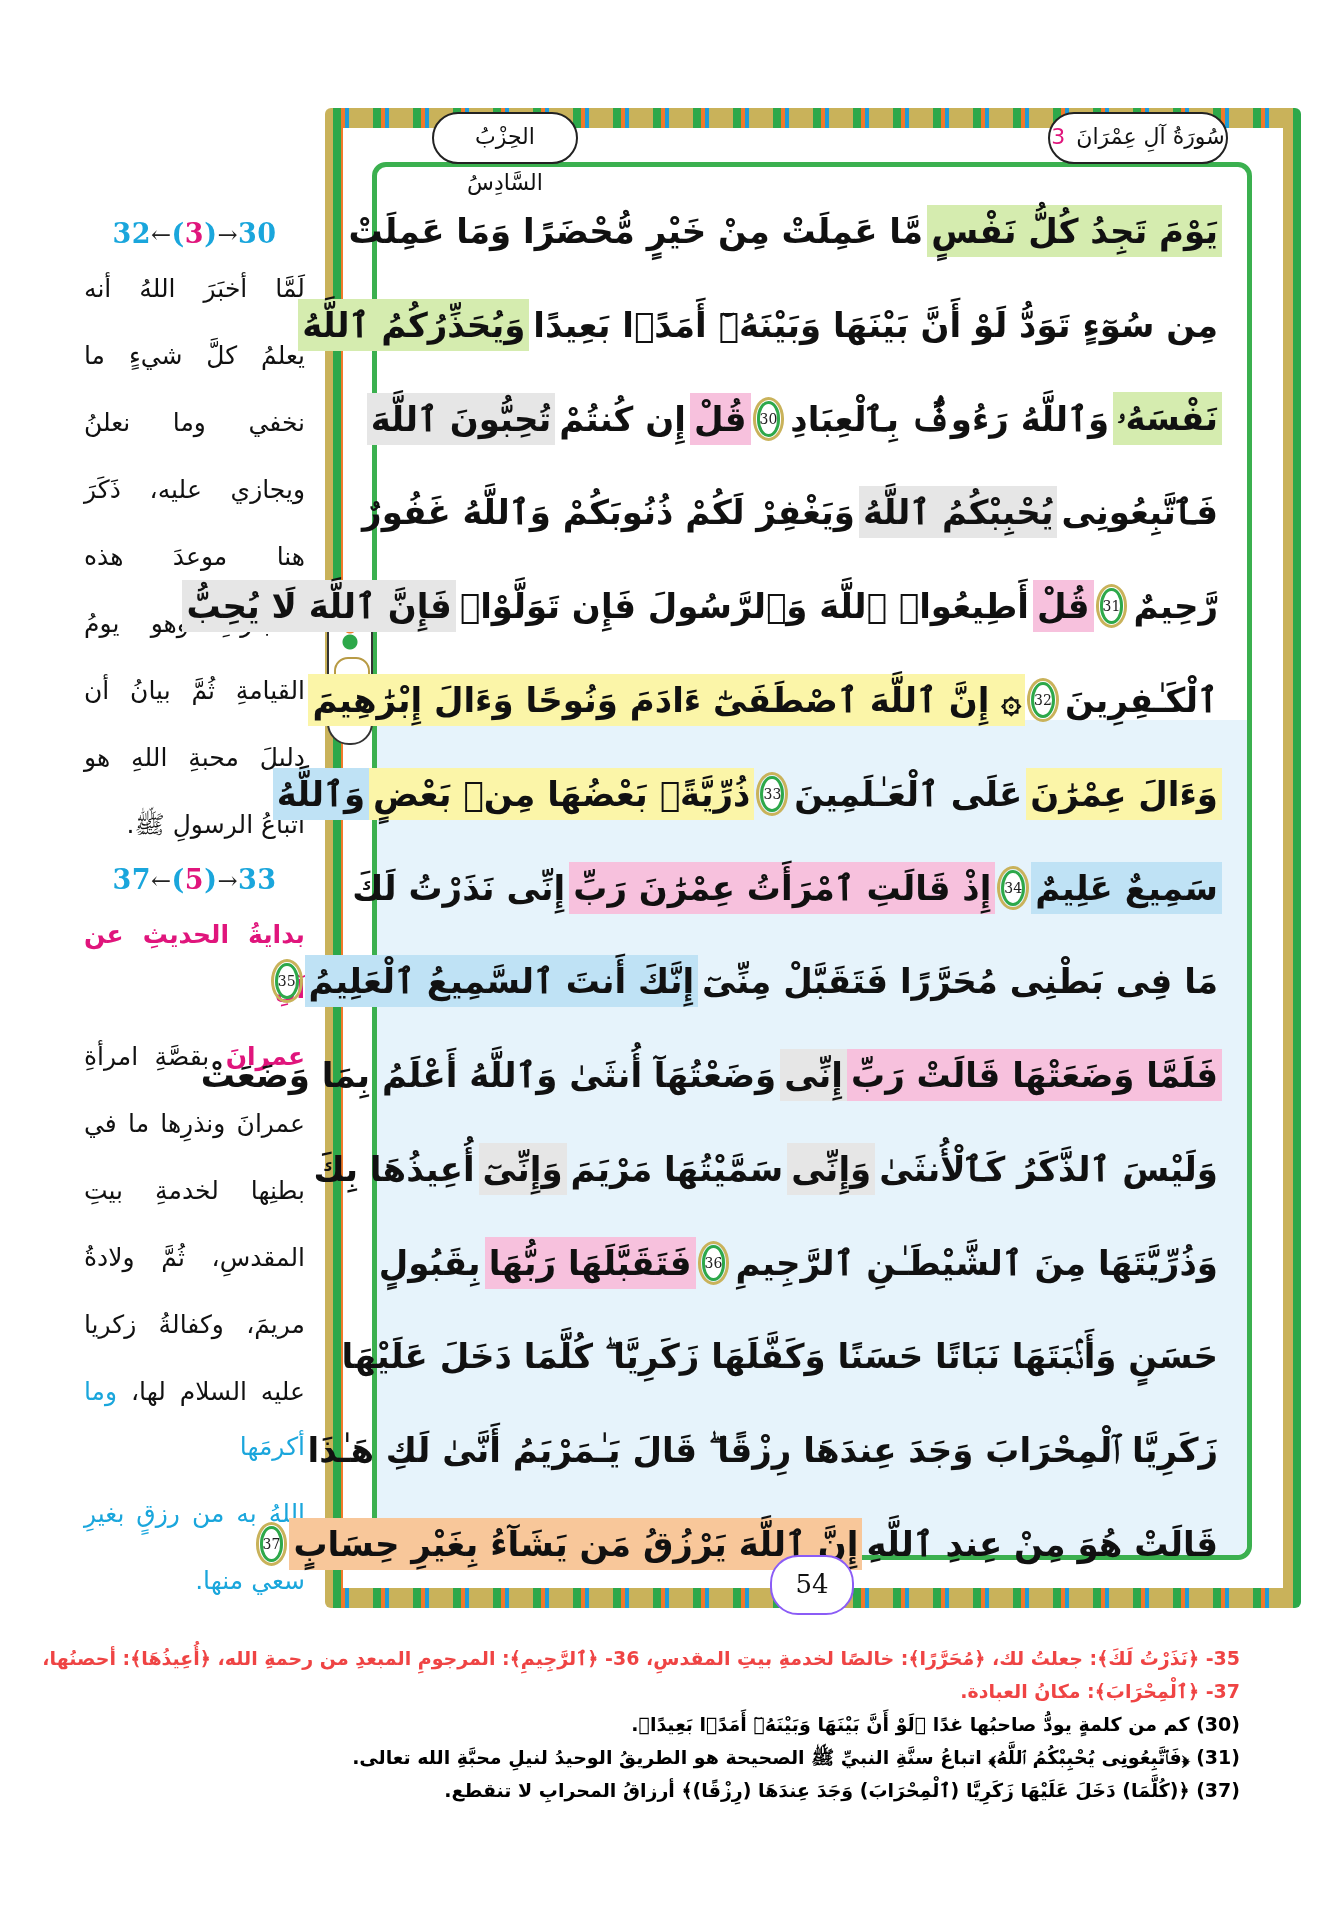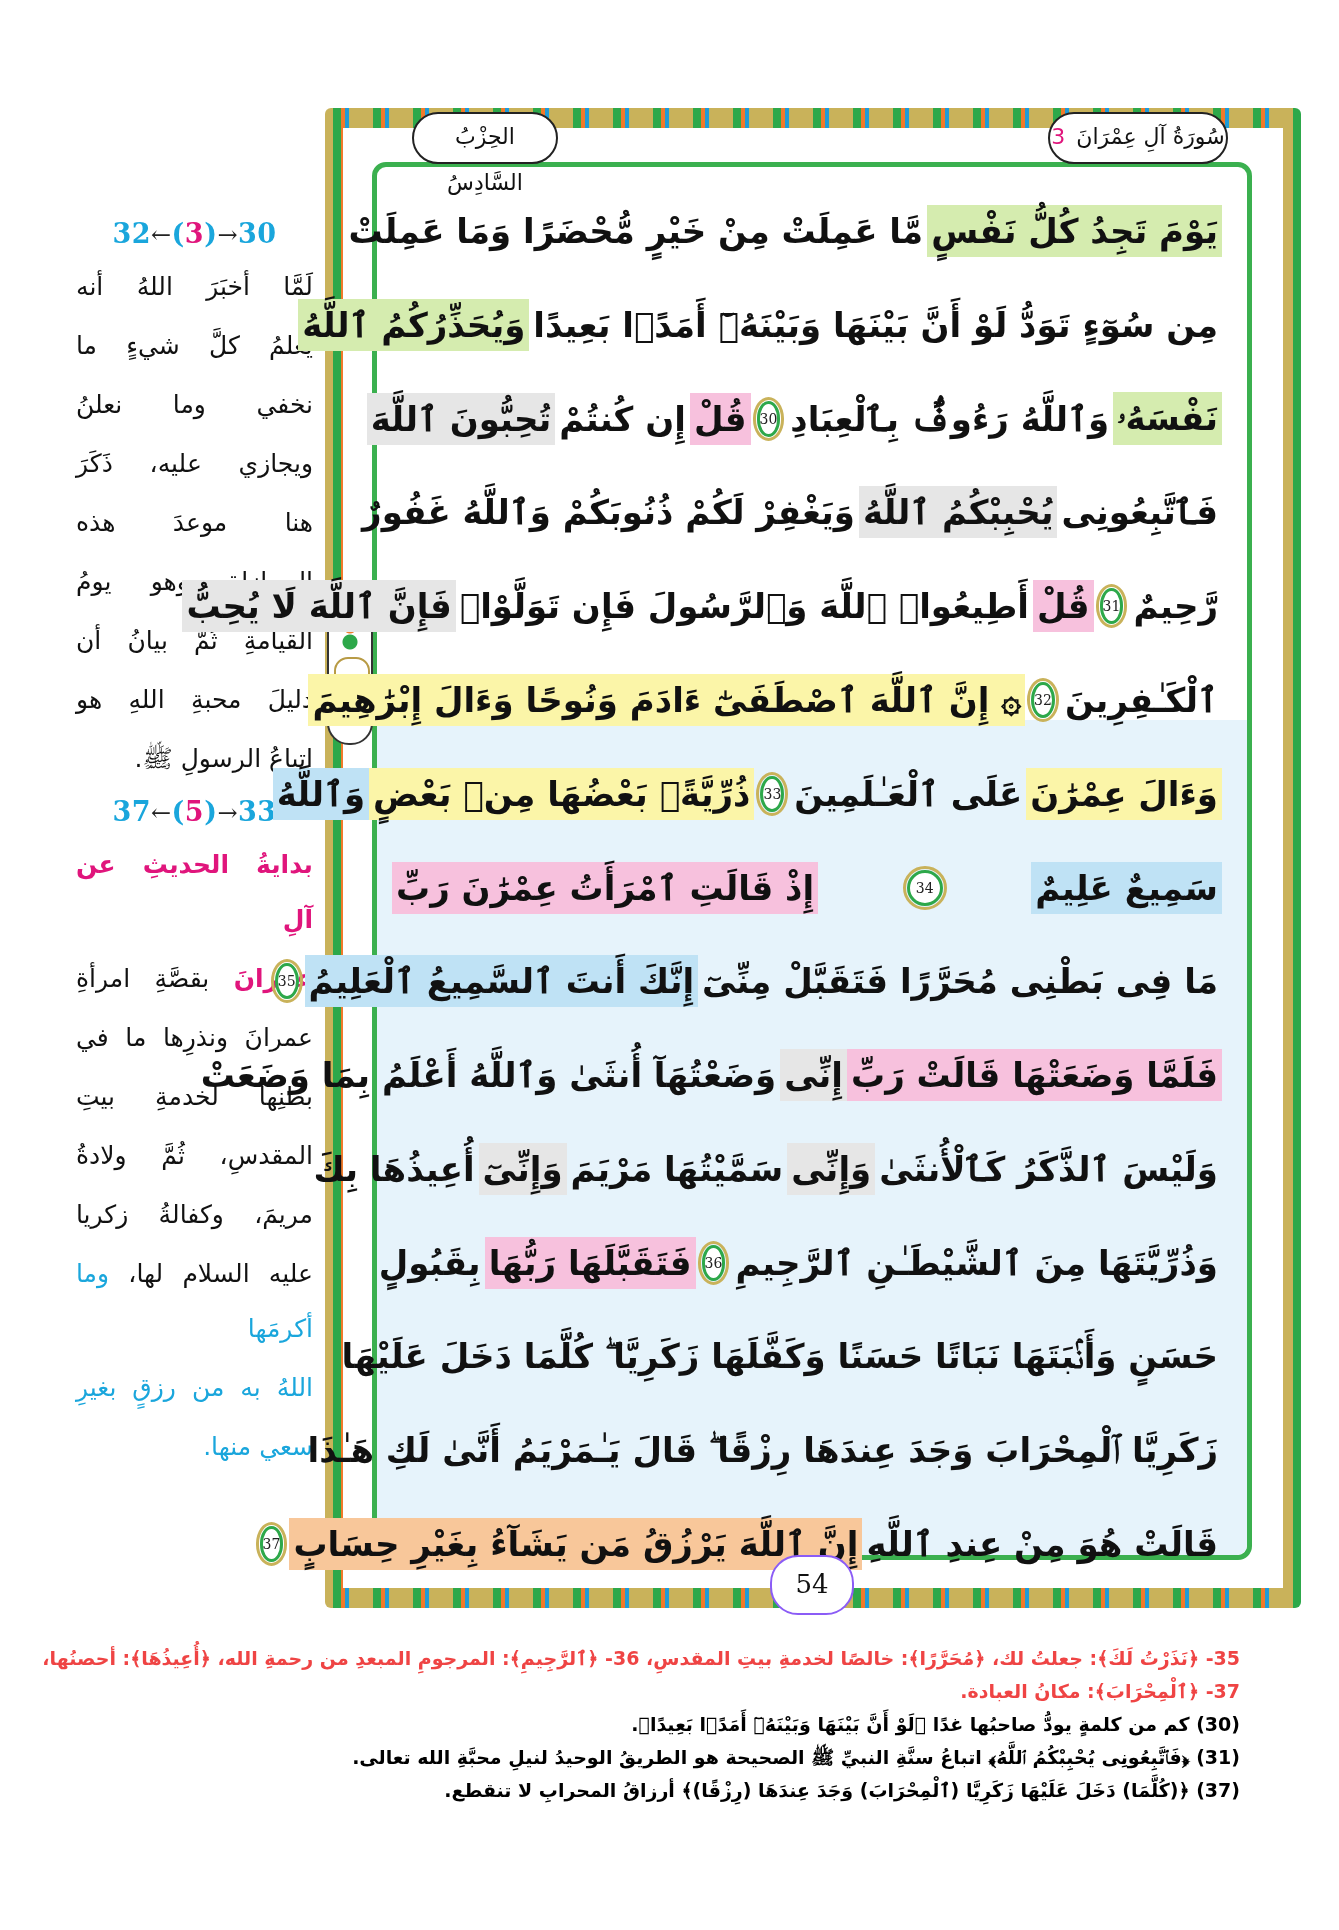--- a/index.html
+++ b/index.html
@@ -13,21 +13,21 @@
     position:absolute; left:72px; top:218px; width:245px;
     direction: rtl; text-align: justify;
   }
   .range {
     direction:ltr; text-align:center; font-family:"DejaVu Serif", serif; font-weight:bold;
     font-size:27px; color:#1aa6dc; margin:0 0 10px 0; letter-spacing:0.5px;
   }
   .range .mid { color:#e0157c; }
   .range .arr { color:#222; font-weight:normal; font-size:24px; }
   .side p {
-    margin:4px; font-size:25px; line-height:55px; text-align-last: justify;
+    margin:12px; font-size:25px; line-height:55px; text-align-last: justify;
   }
   .side p.last { text-align-last:right; }
   .pink { color:#e0157c; font-weight:bold; }
   .blue { color:#1aa6dc; }
   .range.second { margin-top:10px; }
 
   
   .frame {
     position:absolute; left:325px; top:108px; width:976px; height:1500px;
     background:
@@ -42,21 +42,21 @@
     border:5px solid #3bb04f; border-radius:14px; background:#ffffff; box-sizing:border-box;
   }
   .frame-bluebg {
     position:absolute; left:377px; top:720px; width:870px; height:835px;
     background:#e6f3fb; border-radius:0 0 10px 10px;
   }
   .hdr-cart {
     position:absolute; top:112px; height:48px; background:#fff; border:2px solid #222;
     border-radius:26px; font-size:22px; text-align:center; line-height:46px; direction:rtl;
   }
-  .hdr-left { left:412px; width:142px; }
+  .hdr-left { left:432px; width:142px; }
   .hdr-right { left:1048px; width:176px; }
   .hdr-right .num { color:#e0157c; margin-right:4px; }
   .page-num {
     position:absolute; left:770px; top:1555px; width:80px; height:56px; background:#fff;
     border:2px solid #8b5cf6; border-radius:28px; text-align:center; line-height:54px;
     font-family:"DejaVu Serif", serif; font-size:26px;
   }
   .rub {
     position:absolute; left:327px; top:605px; width:46px; height:140px; background:#fff;
     border:2px solid #333; border-radius:22px; box-sizing:border-box;
@@ -178,20 +178,21 @@
       <span class="hl hl-yellow">وَءَالَ عِمْرَٰنَ</span>
       <span class="hl">عَلَى ٱلْعَـٰلَمِينَ</span>
       <span class="ayah">33</span>
       <span class="hl hl-yellow">ذُرِّيَّةًۢ بَعْضُهَا مِنۢ بَعْضٍ</span>
       <span class="hl hl-blue">وَٱللَّهُ</span>
     </div>
     <div class="q-line">
       <span class="hl hl-blue">سَمِيعٌ عَلِيمٌ</span>
       <span class="ayah">34</span>
       <span class="hl hl-pink">إِذْ قَالَتِ ٱمْرَأَتُ عِمْرَٰنَ رَبِّ</span>
+      <span class="hl">إِنِّى نَذَرْتُ لَكَ</span>
     </div>
     <div class="q-line">
       <span class="hl">مَا فِى بَطْنِى مُحَرَّرًا فَتَقَبَّلْ مِنِّىٓ</span>
       <span class="hl hl-blue">إِنَّكَ أَنتَ ٱلسَّمِيعُ ٱلْعَلِيمُ</span>
       <span class="ayah">35</span>
     </div>
     <div class="q-line">
       <span class="hl hl-pink">فَلَمَّا وَضَعَتْهَا قَالَتْ رَبِّ</span>
       <span class="hl hl-gray">إِنِّى</span>
       <span class="hl">وَضَعْتُهَآ أُنثَىٰ وَٱللَّهُ أَعْلَمُ بِمَا وَضَعَتْ</span>

